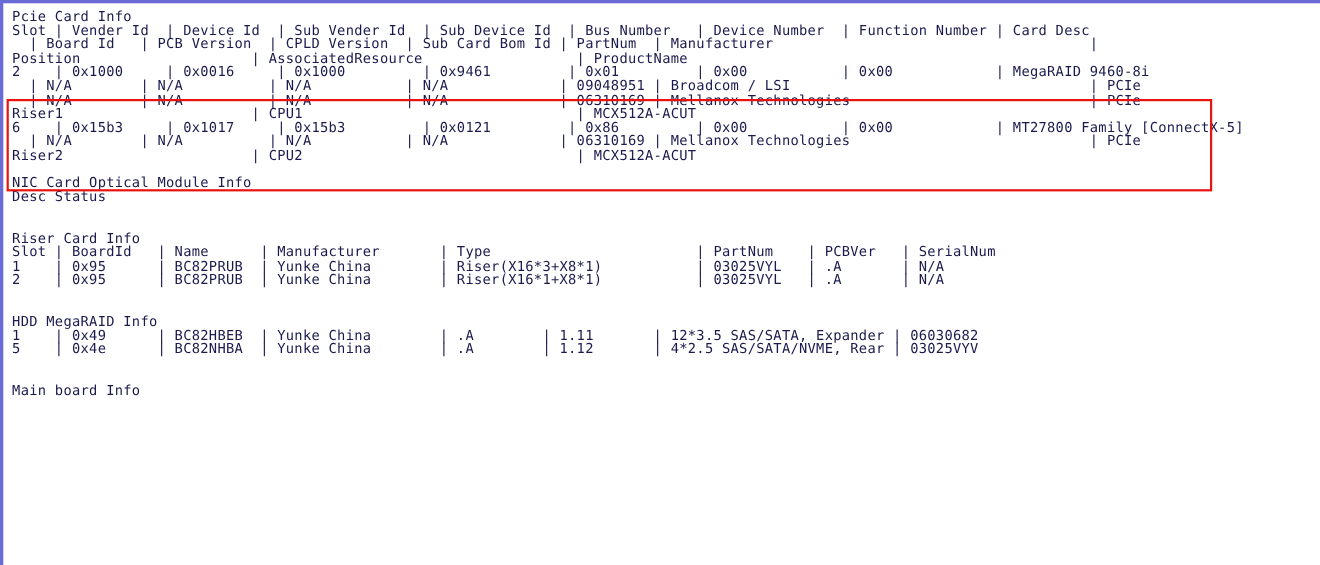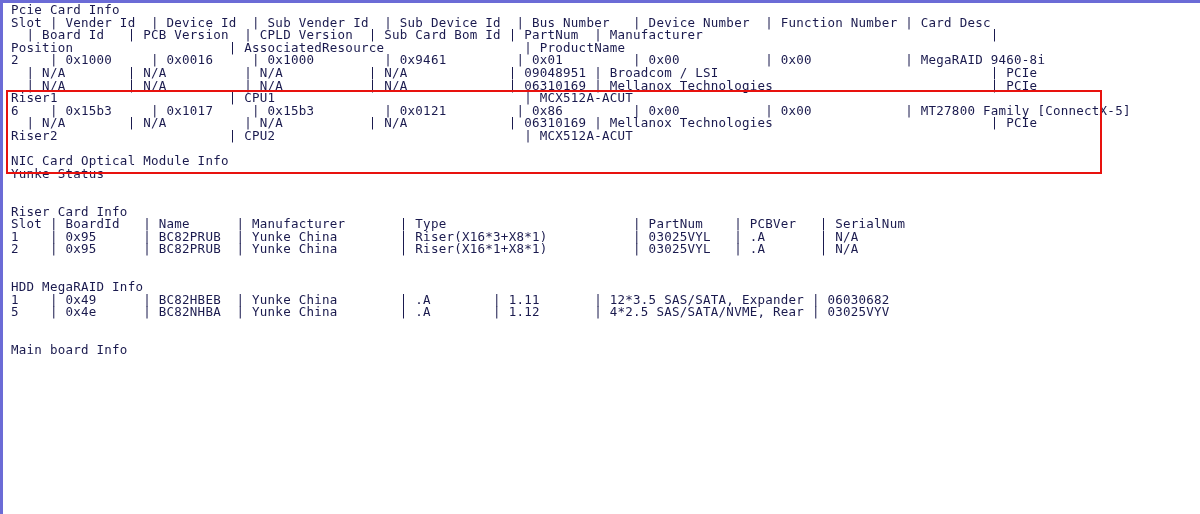--- a/index.html
+++ b/index.html
@@ -37,21 +37,21 @@
     position: absolute;
     left: 0;
     top: 0;
     width: 3px;
     height: 514px;
     background: #6b6bd6;
   }
   .content {
     position: relative;
     padding-left: 5px;
-    padding-top: 0;
+    padding-top: 5px;
   }
   .line {
     white-space: pre;
     height: 12.6px;
     font-family: "DejaVu Sans Mono", monospace;
     letter-spacing: 0.02em;
   }
   .blank {
     white-space: pre;
     height: 12.6px;
@@ -80,21 +80,21 @@
     <div class="line">  | N/A        | N/A          | N/A           | N/A             | 09048951 | Broadcom / LSI                                   | PCIe</div>
 
     <div class="line">  | N/A        | N/A          | N/A           | N/A             | 06310169 | Mellanox Technologies                            | PCIe</div>
     <div class="line">Riser1                      | CPU1                                | MCX512A-ACUT</div>
     <div class="line">6    | 0x15b3     | 0x1017     | 0x15b3         | 0x0121         | 0x86         | 0x00           | 0x00            | MT27800 Family [ConnectX-5]</div>
     <div class="line">  | N/A        | N/A          | N/A           | N/A             | 06310169 | Mellanox Technologies                            | PCIe</div>
     <div class="line">Riser2                      | CPU2                                | MCX512A-ACUT</div>
 
     <div class="blank"></div>
     <div class="line">NIC Card Optical Module Info</div>
-    <div class="line">Yunke Status</div>
+    <div class="line">Desc Status</div>
 
     <div class="blank"></div>
     <div class="blank"></div>
     <div class="line">Riser Card Info</div>
     <div class="line">Slot | BoardId   | Name      | Manufacturer       | Type                        | PartNum    | PCBVer   | SerialNum</div>
     <div class="line">1    | 0x95      | BC82PRUB  | Yunke China        | Riser(X16*3+X8*1)           | 03025VYL   | .A       | N/A</div>
     <div class="line">2    | 0x95      | BC82PRUB  | Yunke China        | Riser(X16*1+X8*1)           | 03025VYL   | .A       | N/A</div>
 
     <div class="blank"></div>
     <div class="blank"></div>

